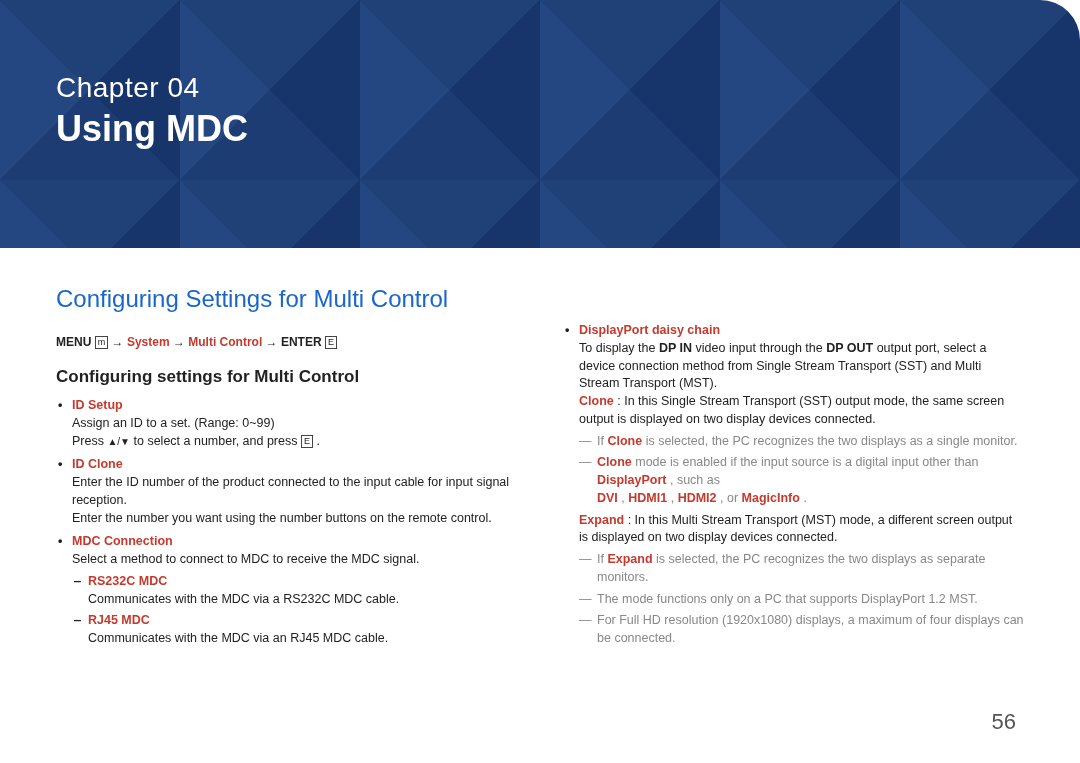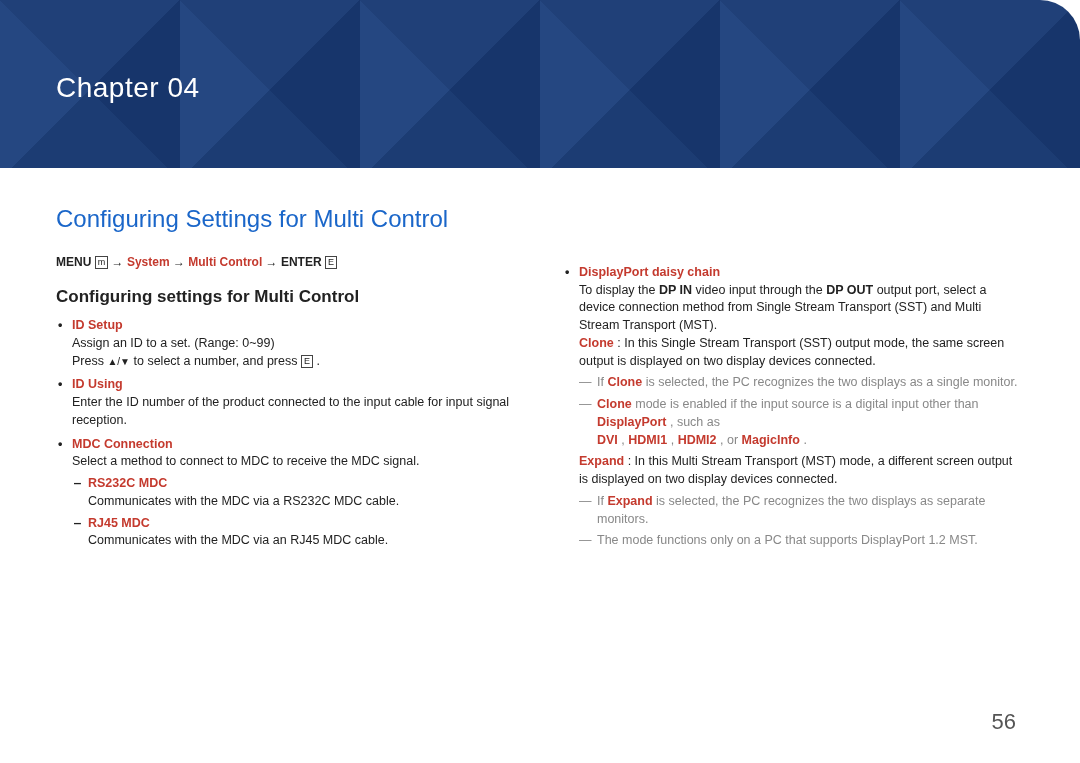--- a/index.html
+++ b/index.html
@@ -12,21 +12,21 @@
     overflow: hidden;
   }
   .page {
     width: 1080px;
     height: 763px;
     position: relative;
     padding: 0;
     border-top-right-radius: 40px;
   }
   .hero {
-    height: 168px;
+    height: 248px;
     background: #1a3d7a;
     background-image:
       linear-gradient(135deg, rgba(255,255,255,0.03) 0 50%, rgba(0,0,0,0.08) 50% 100%),
       linear-gradient(45deg, rgba(255,255,255,0.02) 0 50%, rgba(0,0,0,0.05) 50% 100%);
     background-size: 180px 180px, 180px 180px;
     border-top-right-radius: 40px;
     padding: 72px 56px 8px 56px;
     color: #fff;
   }
   .hero .chapter { font-size: 28px; font-weight: 400; letter-spacing: .5px; }
@@ -61,20 +61,21 @@
   .pagenum { position:absolute; right: 64px; bottom: 28px; font-size: 22px; color: #555; }
   p.simple { margin: 4px 0; }
 </style>
 </head>
 <body>
 
 <div class="page">
 
   <div class="hero">
     <div class="chapter">Chapter  04</div>
+    <div class="title">Using MDC</div>
   </div>
 
   <div class="content">
 
     <div class="col">
       <h2 class="section">Configuring Settings for Multi Control</h2>
 
       <p class="navline">
         <b>MENU</b>
         <span class="icon-box">m</span>
@@ -96,22 +97,23 @@
           <span class="redb">ID Setup</span><br>
           <span>Assign an ID to a set. (Range: 0~99)</span><br>
           <span>Press </span>
           <span class="tri">▲/▼</span>
           <span> to select a number, and press </span>
           <span class="icon-box">E</span>
           <span>.</span>
         </li>
 
         <li>
-          <span class="redb">ID Using</span><br>
+          <span class="redb">ID Clone</span><br>
           <span>Enter the ID number of the product connected to the input cable for input signal reception.</span><br>
+          <span>Enter the number you want using the number buttons on the remote control.</span>
         </li>
 
         <li>
           <span class="redb">MDC Connection</span><br>
           <span>Select a method to connect to MDC to receive the MDC signal.</span>
           <ul class="sub-list">
             <li>
               <span class="redb">RS232C MDC</span><br>
               <span>Communicates with the MDC via a RS232C MDC cable.</span>
             </li>
@@ -165,20 +167,23 @@
 
           <ul class="dash-list">
             <li class="grey">
               <span>If </span>
               <span class="redb">Expand</span>
               <span> is selected, the PC recognizes the two displays as separate monitors.</span>
             </li>
             <li class="grey">
               <span>The mode functions only on a PC that supports DisplayPort 1.2 MST.</span>
             </li>
+            <li class="grey">
+              <span>For Full HD resolution (1920x1080) displays, a maximum of four displays can be connected.</span>
+            </li>
           </ul>
         </li>
       </ul>
     </div>
 
   </div>
 
   <div class="pagenum">56</div>
 </div>
 

